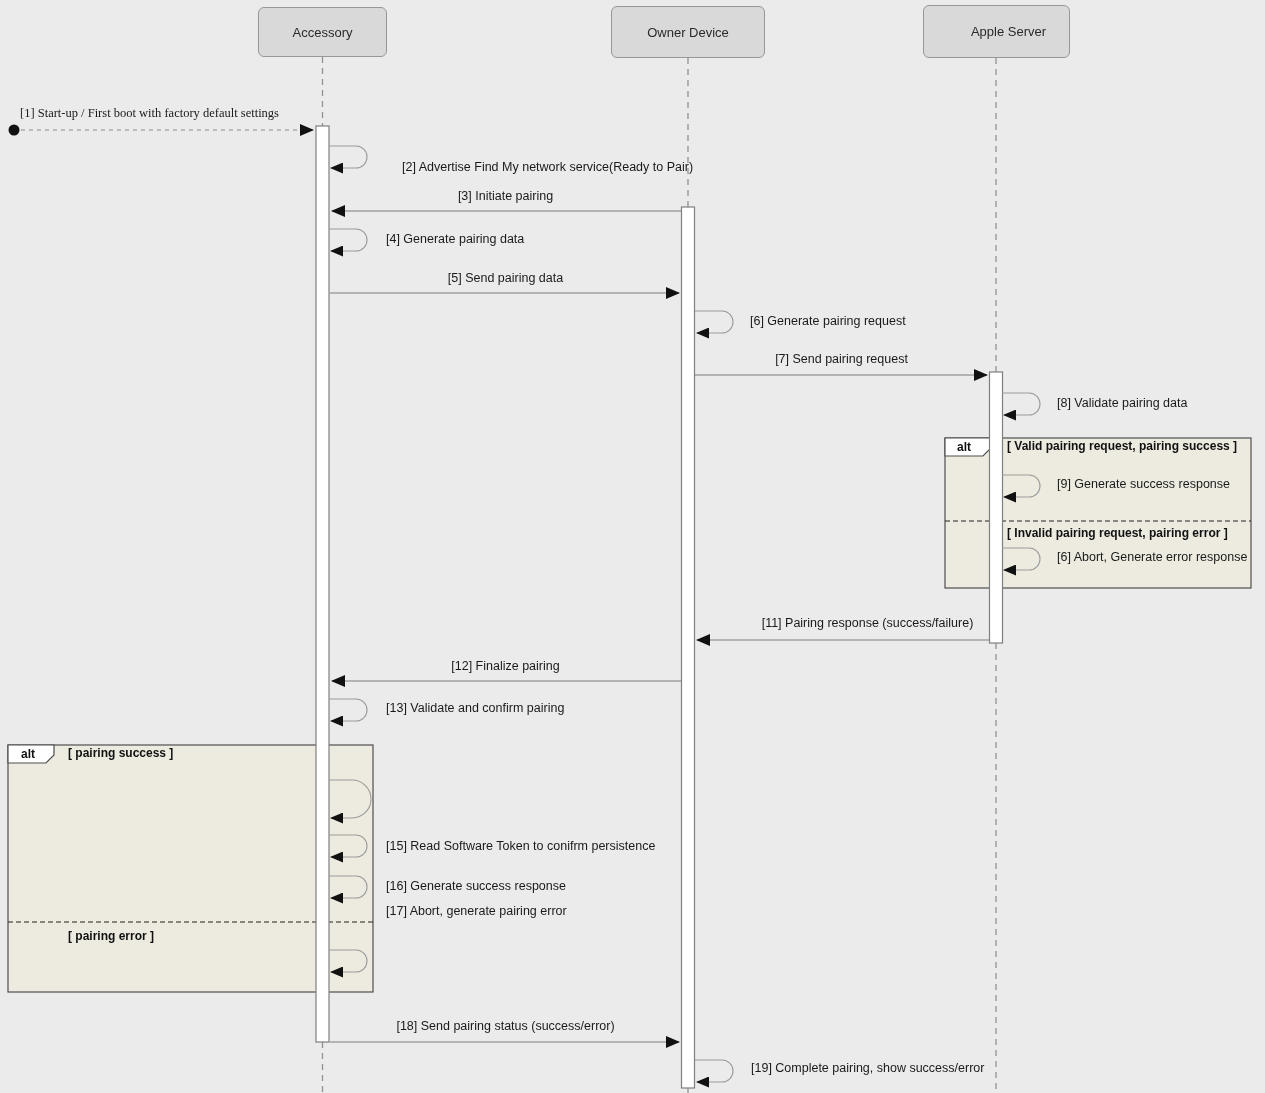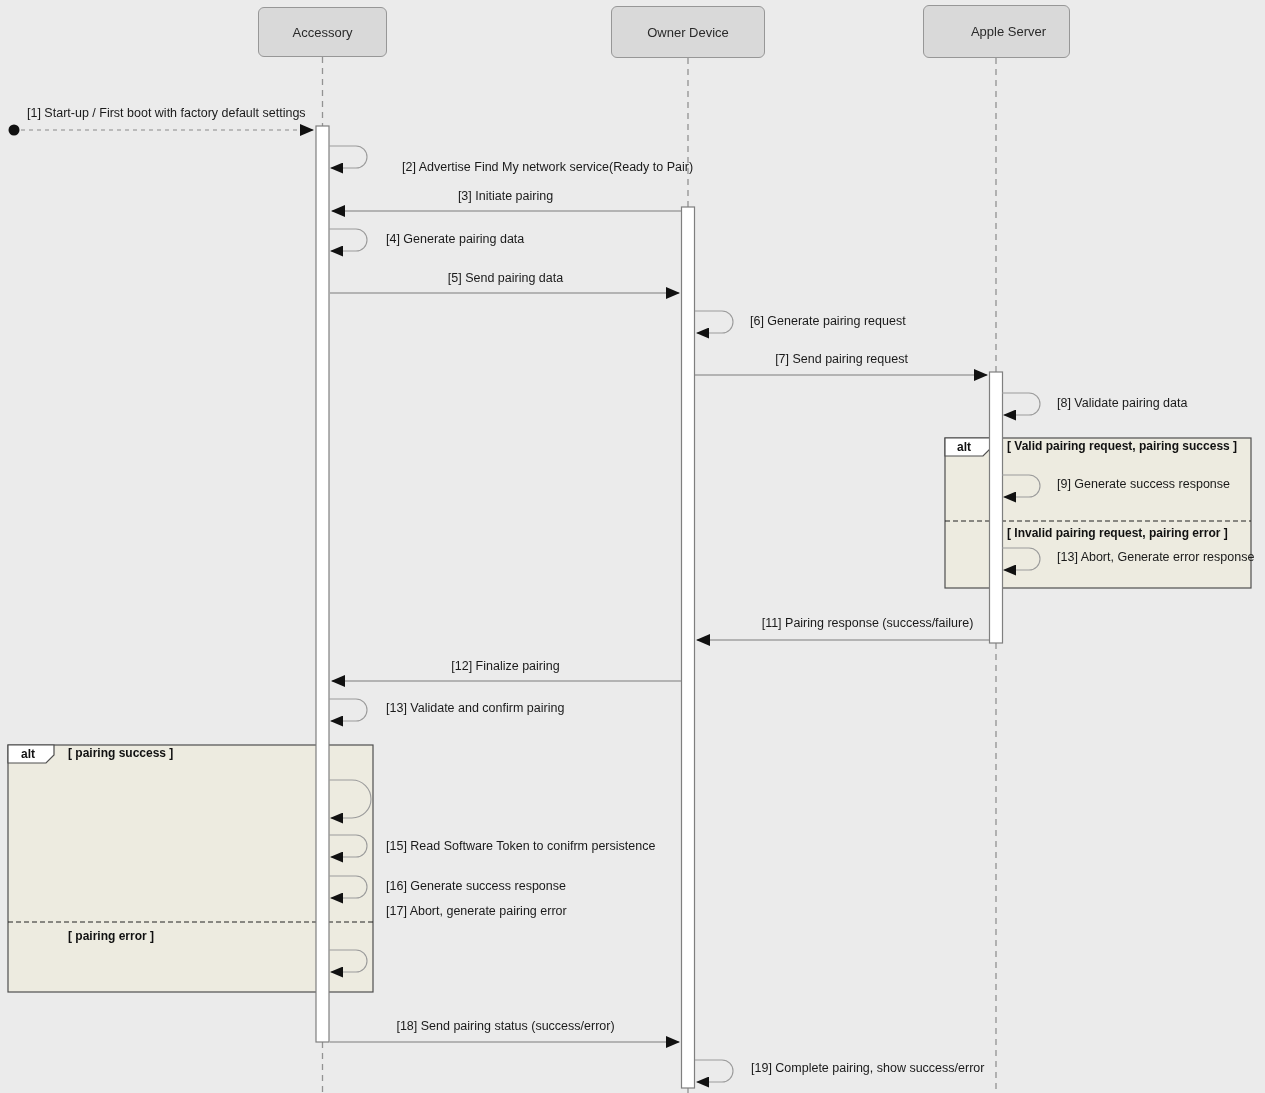--- a/index.html
+++ b/index.html
@@ -92,30 +92,30 @@
   </div>
 
   <div class="altop" style="left:957px;top:440px;">alt</div>
   <div class="altop" style="left:21px;top:747px;">alt</div>
 
   <div class="guard" style="left:1007px;top:439px;">[ Valid pairing request, pairing success ]</div>
   <div class="guard" style="left:1007px;top:526px;">[ Invalid pairing request, pairing error ]</div>
   <div class="guard" style="left:68px;top:746px;">[ pairing success ]</div>
   <div class="guard" style="left:68px;top:929px;">[ pairing error ]</div>
 
-  <div class="lbl" style="left:27px;top:106px;">[1] Start-up / First boot with factory default settings</div>
+  <div class="lbl" style="left:20px;top:106px;font-family:Liberation Serif, serif;">[1] Start-up / First boot with factory default settings</div>
   <div class="lbl" style="left:386px;top:160px;padding-left:16px;">[2] Advertise Find My network service(Ready to Pair)</div>
   <div class="lbl c" style="left:330px;top:189px;width:351px;">[3] Initiate pairing</div>
   <div class="lbl" style="left:386px;top:232px;">[4] Generate pairing data</div>
   <div class="lbl c" style="left:330px;top:271px;width:351px;">[5] Send pairing data</div>
   <div class="lbl" style="left:750px;top:314px;">[6] Generate pairing request</div>
   <div class="lbl c" style="left:695px;top:352px;width:293px;">[7] Send pairing request</div>
   <div class="lbl" style="left:1057px;top:396px;">[8] Validate pairing data</div>
   <div class="lbl" style="left:1057px;top:477px;">[9] Generate success response</div>
-  <div class="lbl" style="left:1057px;top:550px;">[13] Abort, Generate error response</div>
+  <div class="lbl" style="left:1057px;top:550px;">[6] Abort, Generate error response</div>
   <div class="lbl c" style="left:695px;top:616px;width:295px;padding-left:25px;">[11] Pairing response (success/failure)</div>
   <div class="lbl c" style="left:330px;top:659px;width:351px;">[12] Finalize pairing</div>
   <div class="lbl" style="left:386px;top:701px;">[13] Validate and confirm pairing</div>
   <div class="lbl" style="left:386px;top:839px;">[15] Read Software Token to conifrm persistence</div>
   <div class="lbl" style="left:386px;top:879px;">[16] Generate success response</div>
   <div class="lbl" style="left:386px;top:904px;">[17] Abort, generate pairing error</div>
   <div class="lbl c" style="left:330px;top:1019px;width:351px;">[18] Send pairing status (success/error)</div>
   <div class="lbl" style="left:751px;top:1061px;">[19] Complete pairing, show success/error</div>
 
 </div>

